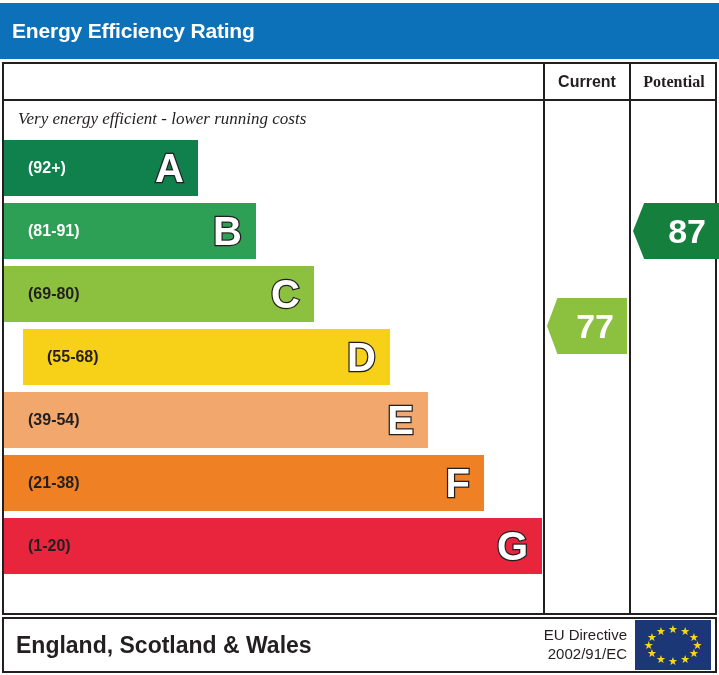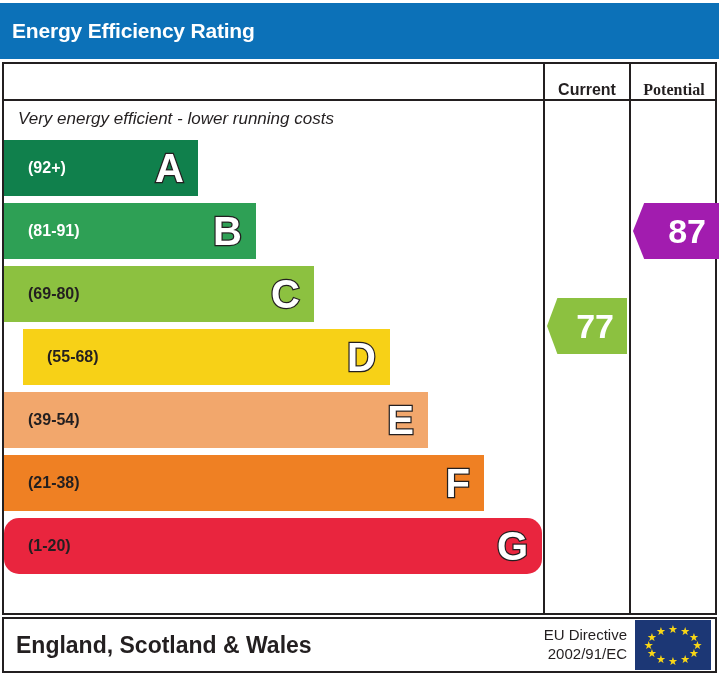--- a/index.html
+++ b/index.html
@@ -52,35 +52,36 @@
 
   
   .hdr-row {
     position: absolute;
     left: 0; top: 0;
     width: 100%; height: 37px;
     border-bottom: 2px solid #231f20;
   }
   .hdr-cell {
     position: absolute;
-    top: 8px; height: 35px;
+    top: 0; height: 35px;
     display: flex; align-items: center; justify-content: center;
     font-size: 16px; font-weight: bold; color: #231f20; border-radius: 17px;
   }
   .hdr-cell.current   { left: 541px; width: 84px; }
   .hdr-cell.potential { left: 627px; width: 86px; font-family: Liberation Serif, serif; }
 
   
   .caption {
     position: absolute;
     left: 14px;
     font-size: 17px;
     font-style: italic;
     color: #231f20;
     white-space: nowrap;
+    font-family: Liberation Serif, serif;
   }
   .caption.top    { top: 45px; }
   .caption.bottom { top: 524px; }
 
   
   .bands {
     position: absolute;
     left: 0; top: 76px;
     width: 539px; height: 444px;
   }
@@ -217,31 +218,31 @@
       <div class="band dark-text" style="top:252px; width:424px; background:#f2a76c;">
         <span class="band-range">(39-54)</span>
         <span class="band-letter">E</span>
       </div>
 
       <div class="band dark-text" style="top:315px; width:480px; background:#ef8023;">
         <span class="band-range">(21-38)</span>
         <span class="band-letter">F</span>
       </div>
 
-      <div class="band dark-text" style="top:378px; width:538px; background:#e9253e;border-radius:15px;">
+      <div class="band dark-text" style="top:378px; width:538px; background:#e9253e;">
         <span class="band-range">(1-20)</span>
         <span class="band-letter">G</span>
       </div>
     </div>
 
     <div class="arrow" style="left:543px; top:234px; width:80px; background:#8cc140;">
       <span class="arrow-value">77</span>
     </div>
 
-    <div class="arrow" style="left:629px; top:139px; width:86px; background:#a21caf;">
+    <div class="arrow" style="left:629px; top:139px; width:86px; background:#15803d;">
       <span class="arrow-value">87</span>
     </div>
 
   </div>
 
   <div class="footer">
     <span class="footer-region">England, Scotland &amp; Wales</span>
 
     <div class="footer-right">
       <div class="footer-directive">

